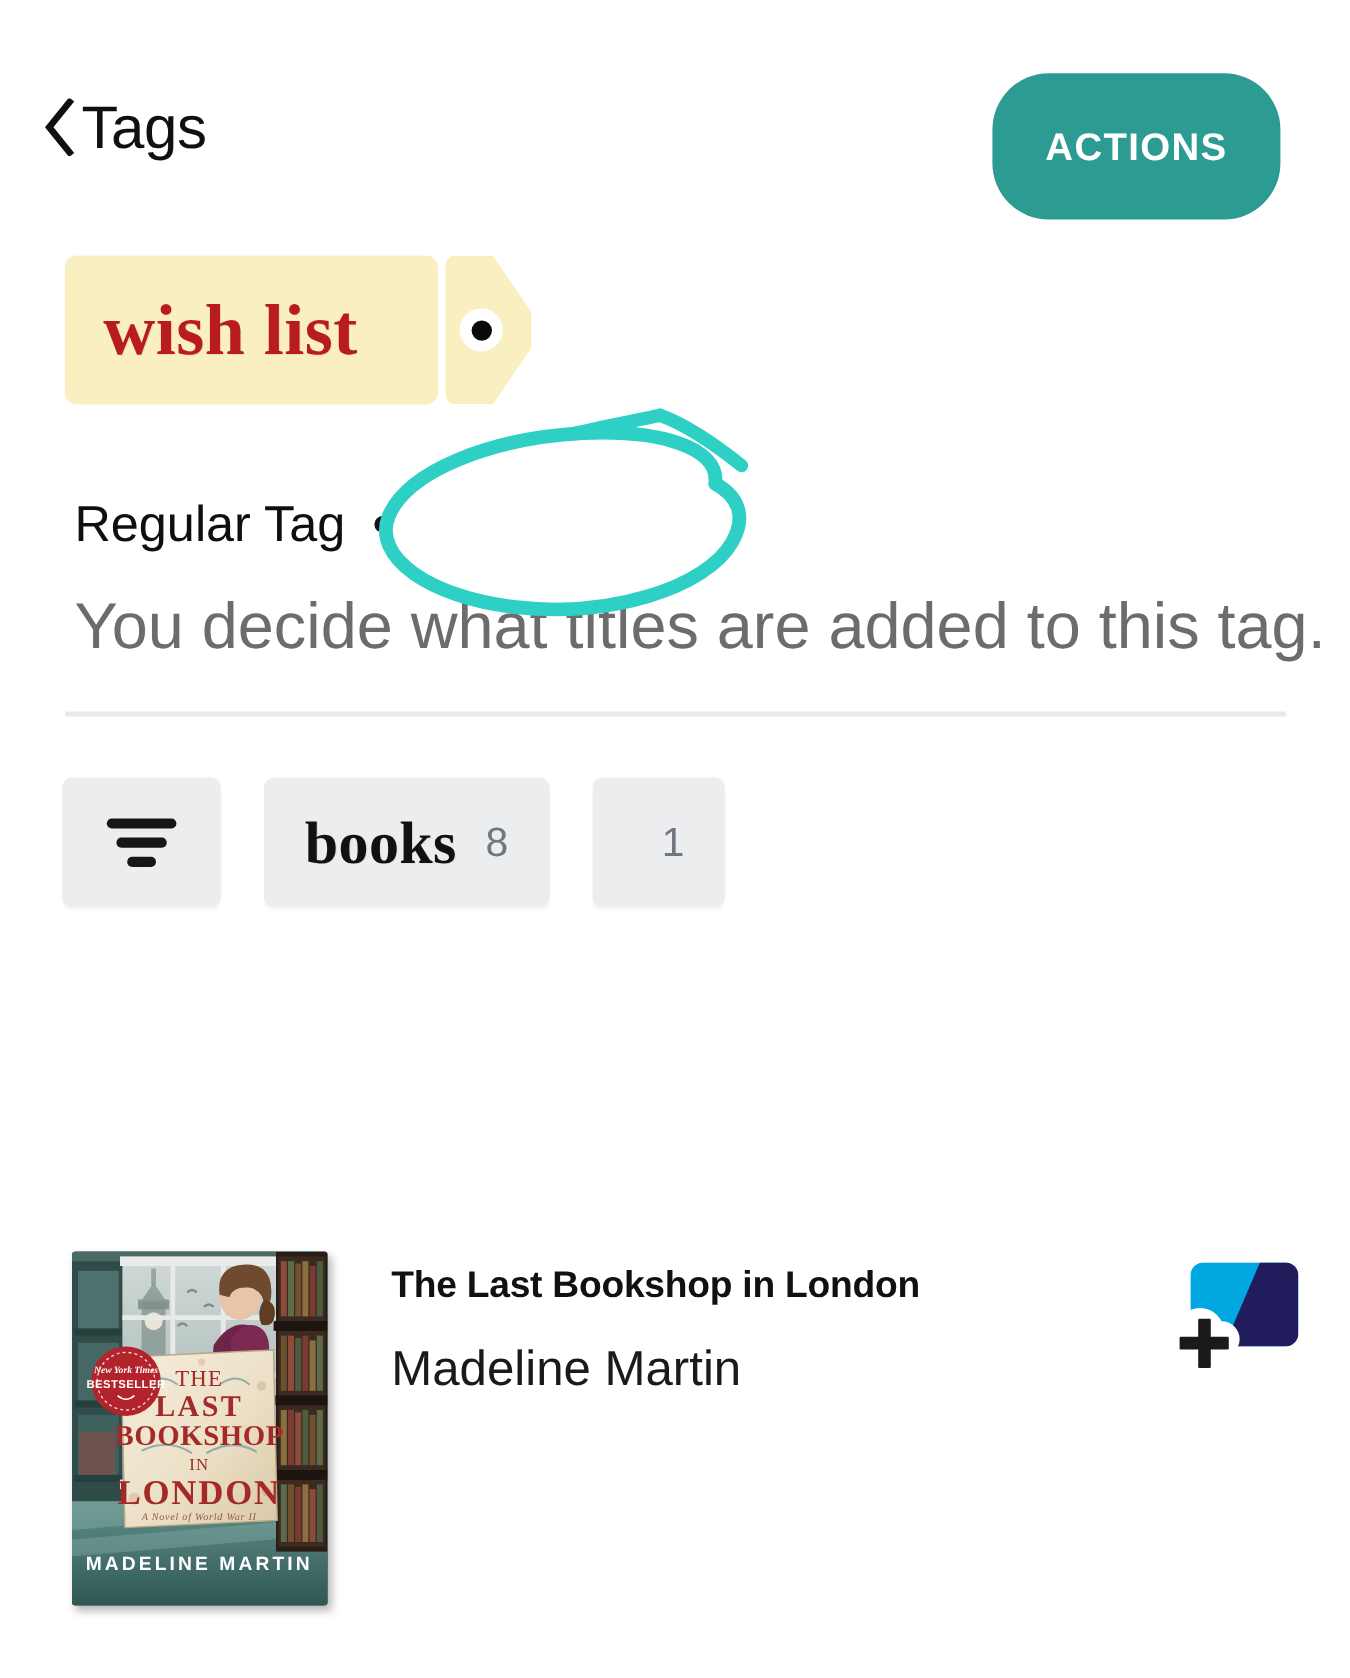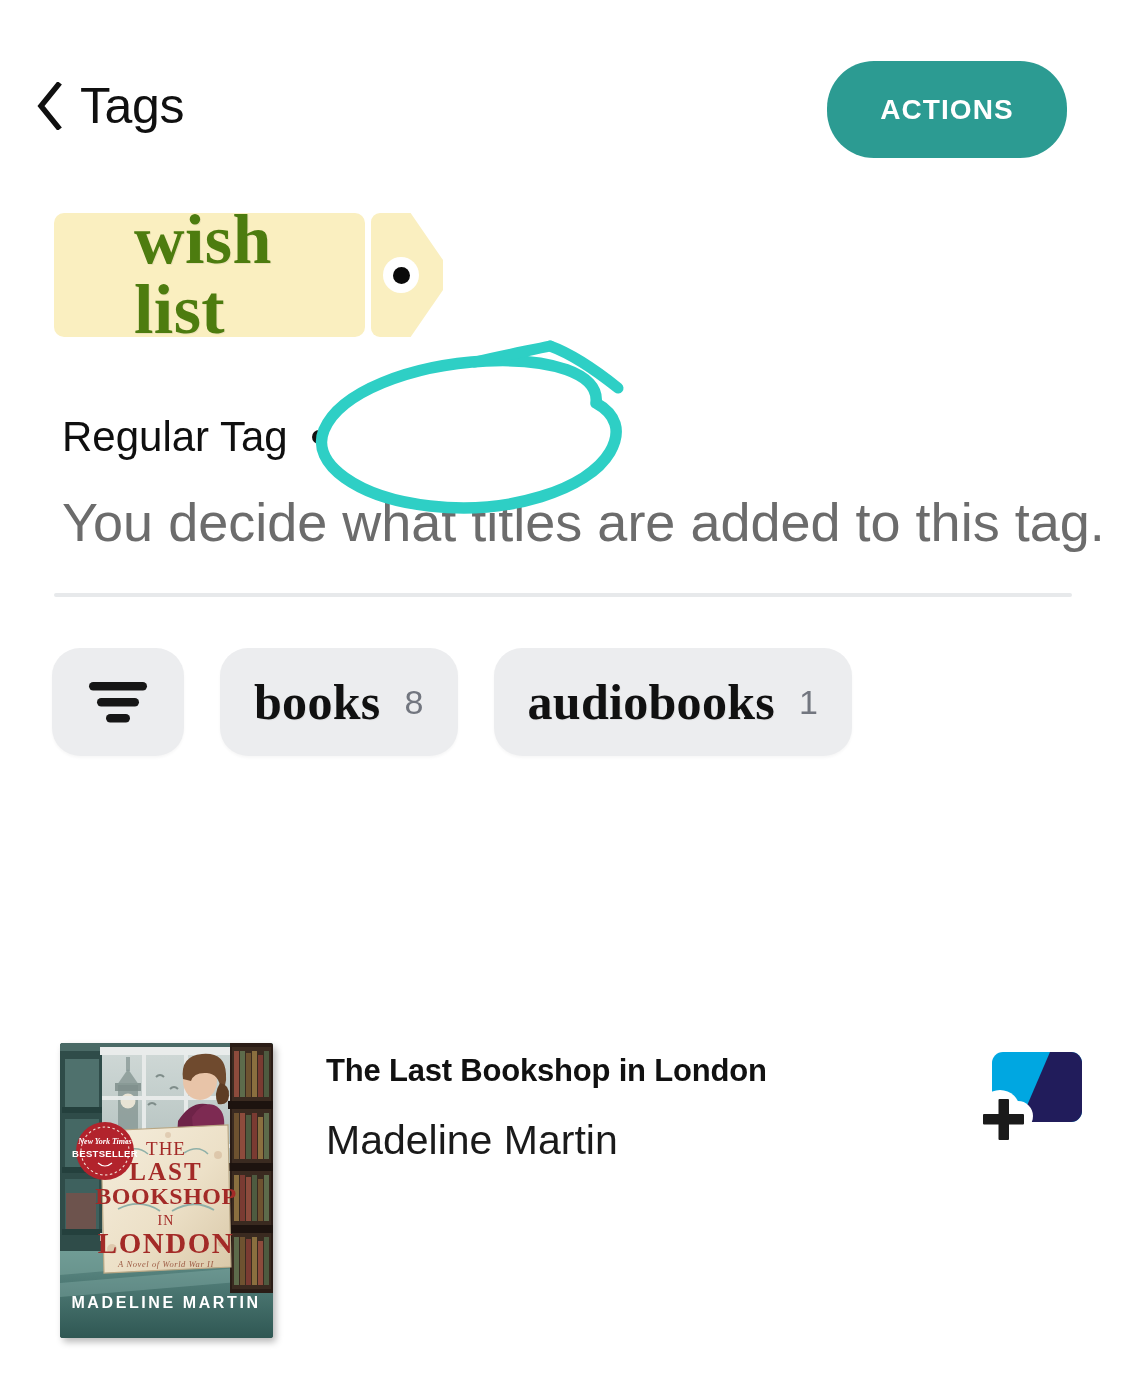--- a/index.html
+++ b/index.html
@@ -27,21 +27,21 @@
     width: 1125px;
     height: 110px;
   }
   .back-link {
     position: absolute;
     left: 36px;
     top: 0;
     height: 104px;
     display: flex;
     align-items: center;
-    gap: 18px;
+    gap: 6px;
     cursor: pointer;
   }
   .chev {
     width: 26px;
     height: 48px;
     position: relative;
     flex: 0 0 auto;
   }
   .chev svg { display: block; }
   .page-title {
@@ -49,27 +49,27 @@
     font-weight: 400;
     color: #101010;
     letter-spacing: -0.4px;
     line-height: 1;
   }
   .actions-btn {
     position: absolute;
     right: 58px;
     top: 7px;
     width: 240px;
-    height: 97px;
+    height: 122px;
     background: #2C9B92;
     border: none;
     border-radius: 47px;
     color: #ffffff;
     font-family: "Liberation Sans", sans-serif;
-    font-size: 28px;
+    font-size: 32px;
     font-weight: bold;
     letter-spacing: 1.1px;
     cursor: pointer;
   }
 
   
   .tag-wrap {
     position: absolute;
     left: 54px;
     top: 213px;
@@ -82,27 +82,26 @@
     width: 311px;
     height: 124px;
     background: #FAEFC0;
     border-radius: 10px;
     display: flex;
     align-items: center;
     padding-left: 32px;
   }
   .tag-label {
     font-family: "Liberation Serif", serif;
-    font-size: 70px;
+    font-size: 60px;
     font-weight: 700;
-    color: #4d7c0f;
+    color: #b91c1c;
     letter-spacing: 0.4px;
     line-height: 1;
     text-shadow: 1px 1px 0 rgba(0,0,0,0.06);
-    margin-left: 48px;
   }
   .tag-point {
     position: relative;
     width: 72px;
     height: 124px;
     margin-left: 6px;
   }
   .tag-point .pshape {
     position: absolute;
     inset: 0;
@@ -198,21 +197,21 @@
     position: absolute;
     left: 52px;
     top: 648px;
     width: 1020px;
     display: flex;
     flex-wrap: wrap;
     gap: 34px 36px;
   }
   .chip {
     background: #ECEDEF;
-    border-radius: 28px;
+    border-radius: 8px;
     height: 108px;
     display: flex;
     align-items: center;
     padding: 0 34px;
     cursor: pointer;
     border: none;
     box-shadow: 0 2px 3px rgba(0,0,0,0.035);
   }
   .chip-icon-only { width: 132px; justify-content: center; padding: 0; }
   .chip-text {
@@ -358,21 +357,20 @@
         </svg>
       </span>
     </button>
 
     <button class="chip">
       <span class="chip-text">books</span>
       <span class="chip-count">8</span>
     </button>
 
     <button class="chip">
-      <span class="chip-text">audiobooks</span>
       <span class="chip-count">1</span>
     </button>
 
 
   </div>
 
   <div class="book-row">
 
     <div class="cover">
       <svg width="213" height="295" viewBox="0 0 213 295">

